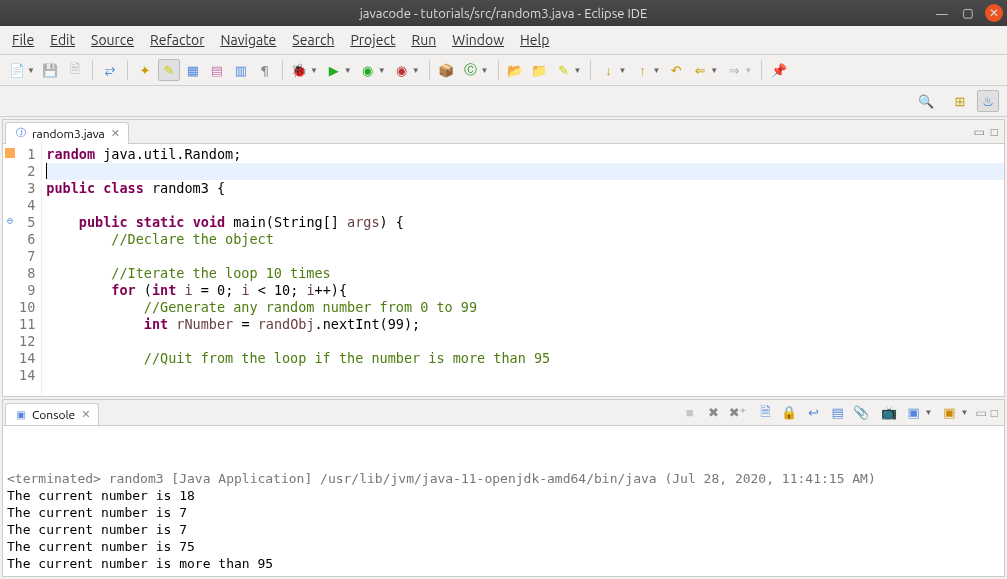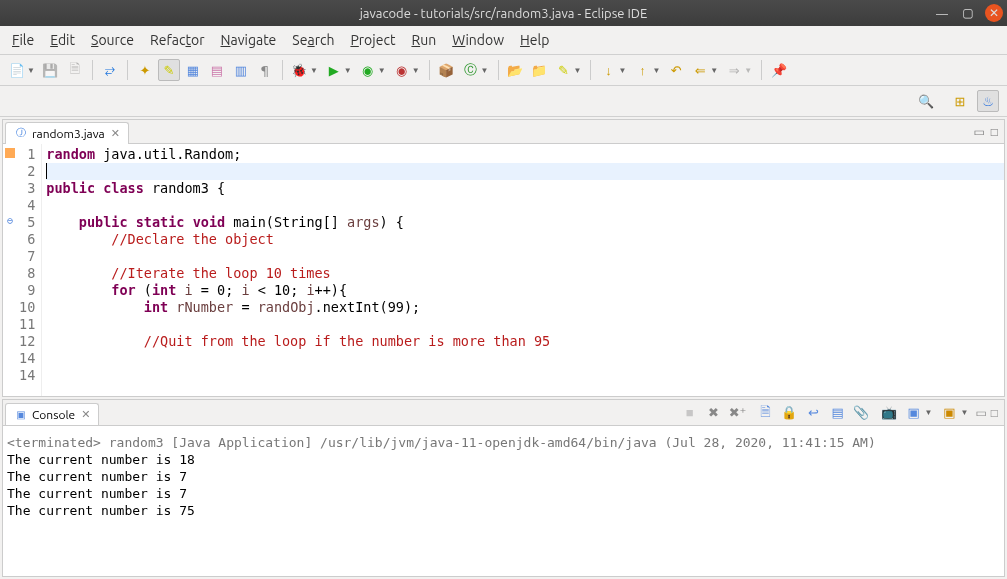--- a/index.html
+++ b/index.html
@@ -39,21 +39,21 @@
 }
 .menubar {
   background: #f2f1f0;
   display: flex;
   gap: 4px;
   padding: 4px 6px;
   border-bottom: 1px solid #d0d0d0;
   font-size: 14px;
   color: #333;
 }
-.menubar span { padding: 2px 6px; }
+.menubar span { padding: 2px 6px; text-decoration: underline; }
 .menubar span u { text-decoration: underline; }
 .toolbar {
   background: #f2f1f0;
   display: flex;
   align-items: center;
   gap: 2px;
   padding: 4px 6px;
   border-bottom: 1px solid #d0d0d0;
   flex-wrap: wrap;
 }
@@ -141,21 +141,21 @@
 .gutter div { height: 17px; }
 .marker {
   width: 14px;
   background: #fff;
 }
 .marker div { height: 17px; display:flex; align-items:center; justify-content:center; font-size:10px;}
 .codelines { padding: 2px 0 2px 4px; flex:1; }
 .codelines div { height: 17px; white-space: pre; }
 .hl-line { background: #e8f2fe; }
 .kw { color: #7f0055; font-weight: bold; }
-.comment { color: #b91c1c; }
+.comment { color: #4d7c0f; }
 .ident { color: #6a3e3e; }
 .caret { border-left: 1px solid #000; }
 .console-area {
   background: #fff;
   border: 1px solid #ccc;
   margin: 0 2px 2px 2px;
   display: flex;
   flex-direction: column;
   height: 178px;
 }
@@ -174,20 +174,21 @@
   padding-right: 6px;
 }
 .console-icons .tbtn { width: 20px; height: 20px; }
 .console-body {
   font-family: "DejaVu Sans Mono","Consolas",monospace;
   font-size: 13px;
   line-height: 17px;
   padding: 8px 4px;
   flex: 1;
   overflow: auto;
+  margin-top: 36px;
 }
 .console-body .hdr { color: #777; }
 .console-body div { white-space: pre; }
 </style>
 </head>
 <body>
 
 <div class="titlebar">
   <span>javacode - tutorials/src/random3.java - Eclipse IDE</span>
   <div class="controls">
@@ -313,20 +314,21 @@
     <div class="codelines" id="code-col">
         <div><span class="kw">random</span> java.util.Random;</div>
         <div class="hl-line"><span class="caret"></span></div>
         <div><span class="kw">public</span> <span class="kw">class</span> random3 {</div>
         <div></div>
         <div>    <span class="kw">public</span> <span class="kw">static</span> <span class="kw">void</span> main(String[] <span class="ident">args</span>) {</div>
         <div>        <span class="comment">//Declare the object</span></div>
         <div></div>
         <div>        <span class="comment">//Iterate the loop 10 times</span></div>
         <div>        <span class="kw">for</span> (<span class="kw">int</span> <span class="ident">i</span> = 0; <span class="ident">i</span> &lt; 10; <span class="ident">i</span>++){</div>
+        <div>            <span class="comment">//Generate any random number from 0 to 99</span></div>
         <div>            <span class="kw">int</span> <span class="ident">rNumber</span> = <span class="ident">randObj</span>.nextInt(99);</div>
         <div></div>
         <div>            <span class="comment">//Quit from the loop if the number is more than 95</span></div>
       </div>
   </div>
 </div>
 
 <div class="console-area">
   <div class="console-tab-row">
     <div class="tab">
@@ -349,15 +351,15 @@
       <span class="tbtn" style="color:#58d">▣</span>
         <span class="drop">▼</span>
       <span class="tbtn" style="color:#c80">▣</span>
         <span class="drop">▼</span>
       <span style="color:#888;font-size:12px">▭</span>
       <span style="color:#888;font-size:12px">□</span>
     </div>
   </div>
   <div class="console-body">
     <div class="hdr">&lt;terminated&gt; random3 [Java Application] /usr/lib/jvm/java-11-openjdk-amd64/bin/java (Jul 28, 2020, 11:41:15 AM)</div>
-    <div id="console-lines"><div>The current number is 18</div><div>The current number is 7</div><div>The current number is 7</div><div>The current number is 75</div></div>
+    <div id="console-lines"><div>The current number is 18</div><div>The current number is 7</div><div>The current number is 7</div><div>The current number is 75</div><div>The current number is more than 95</div></div>
   </div>
 </div>
 
 </body></html>

